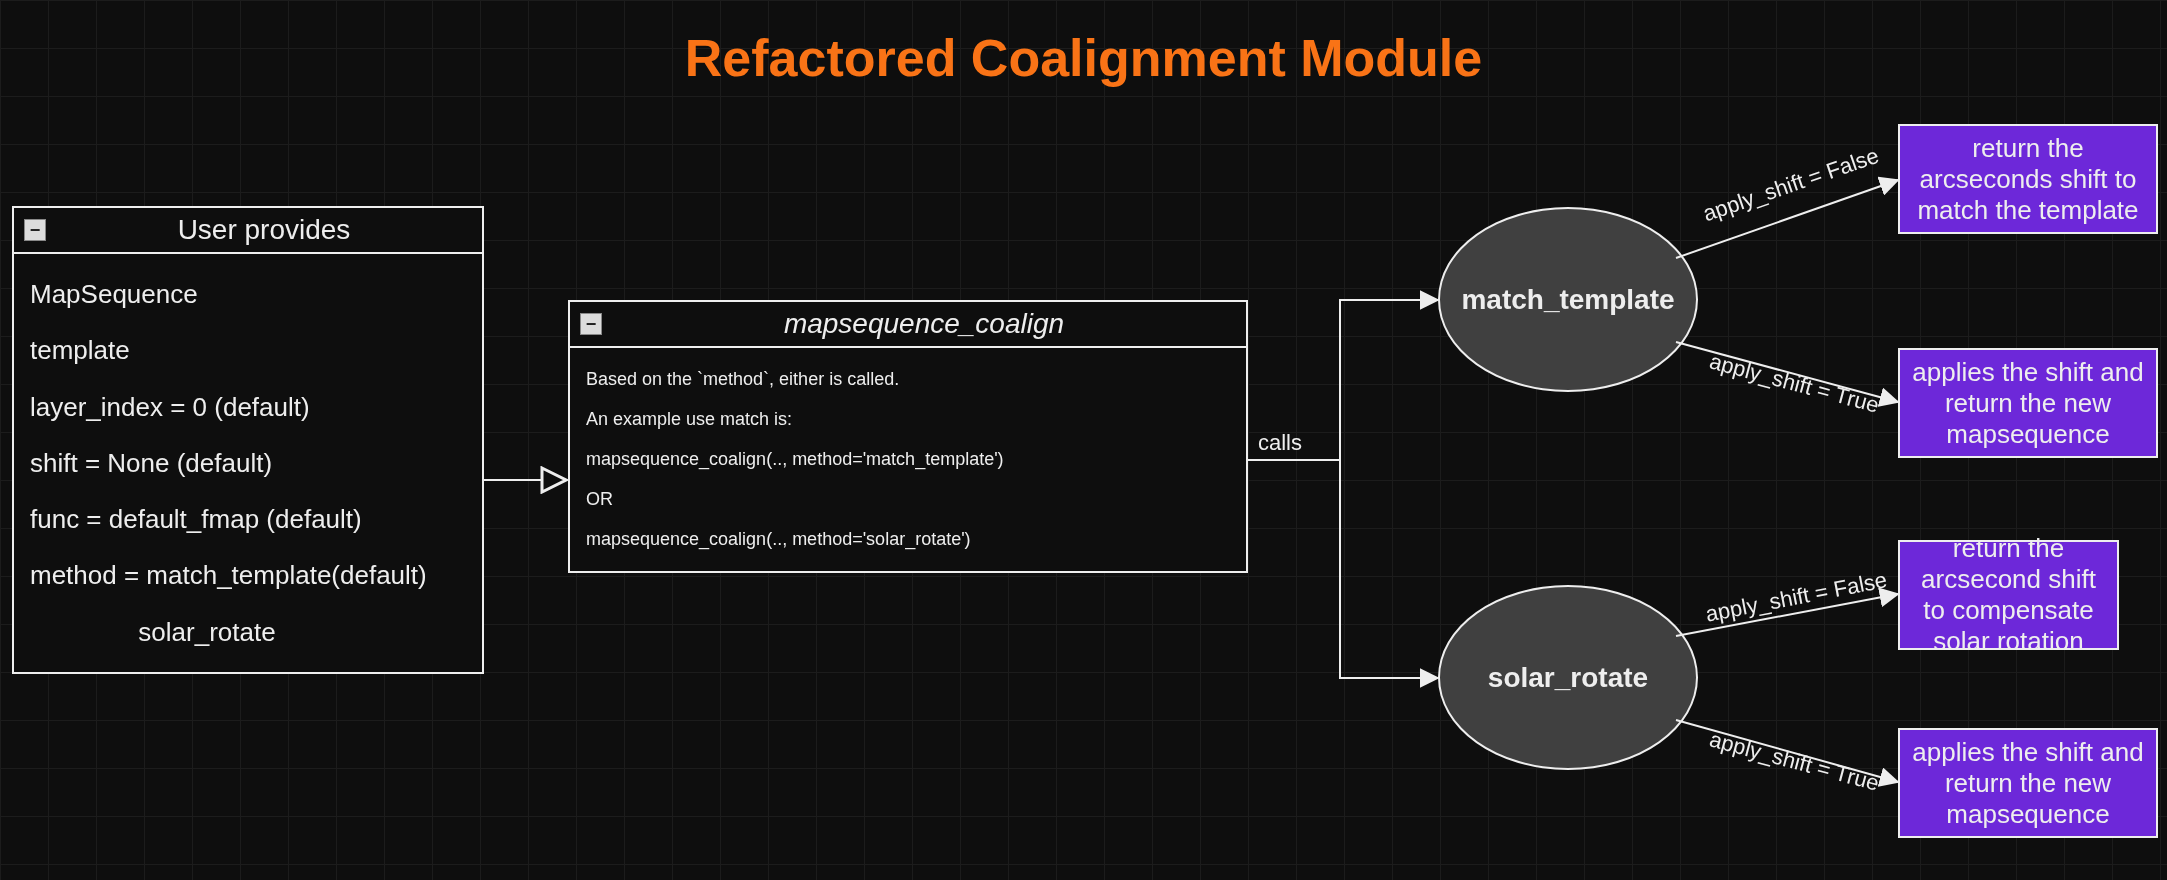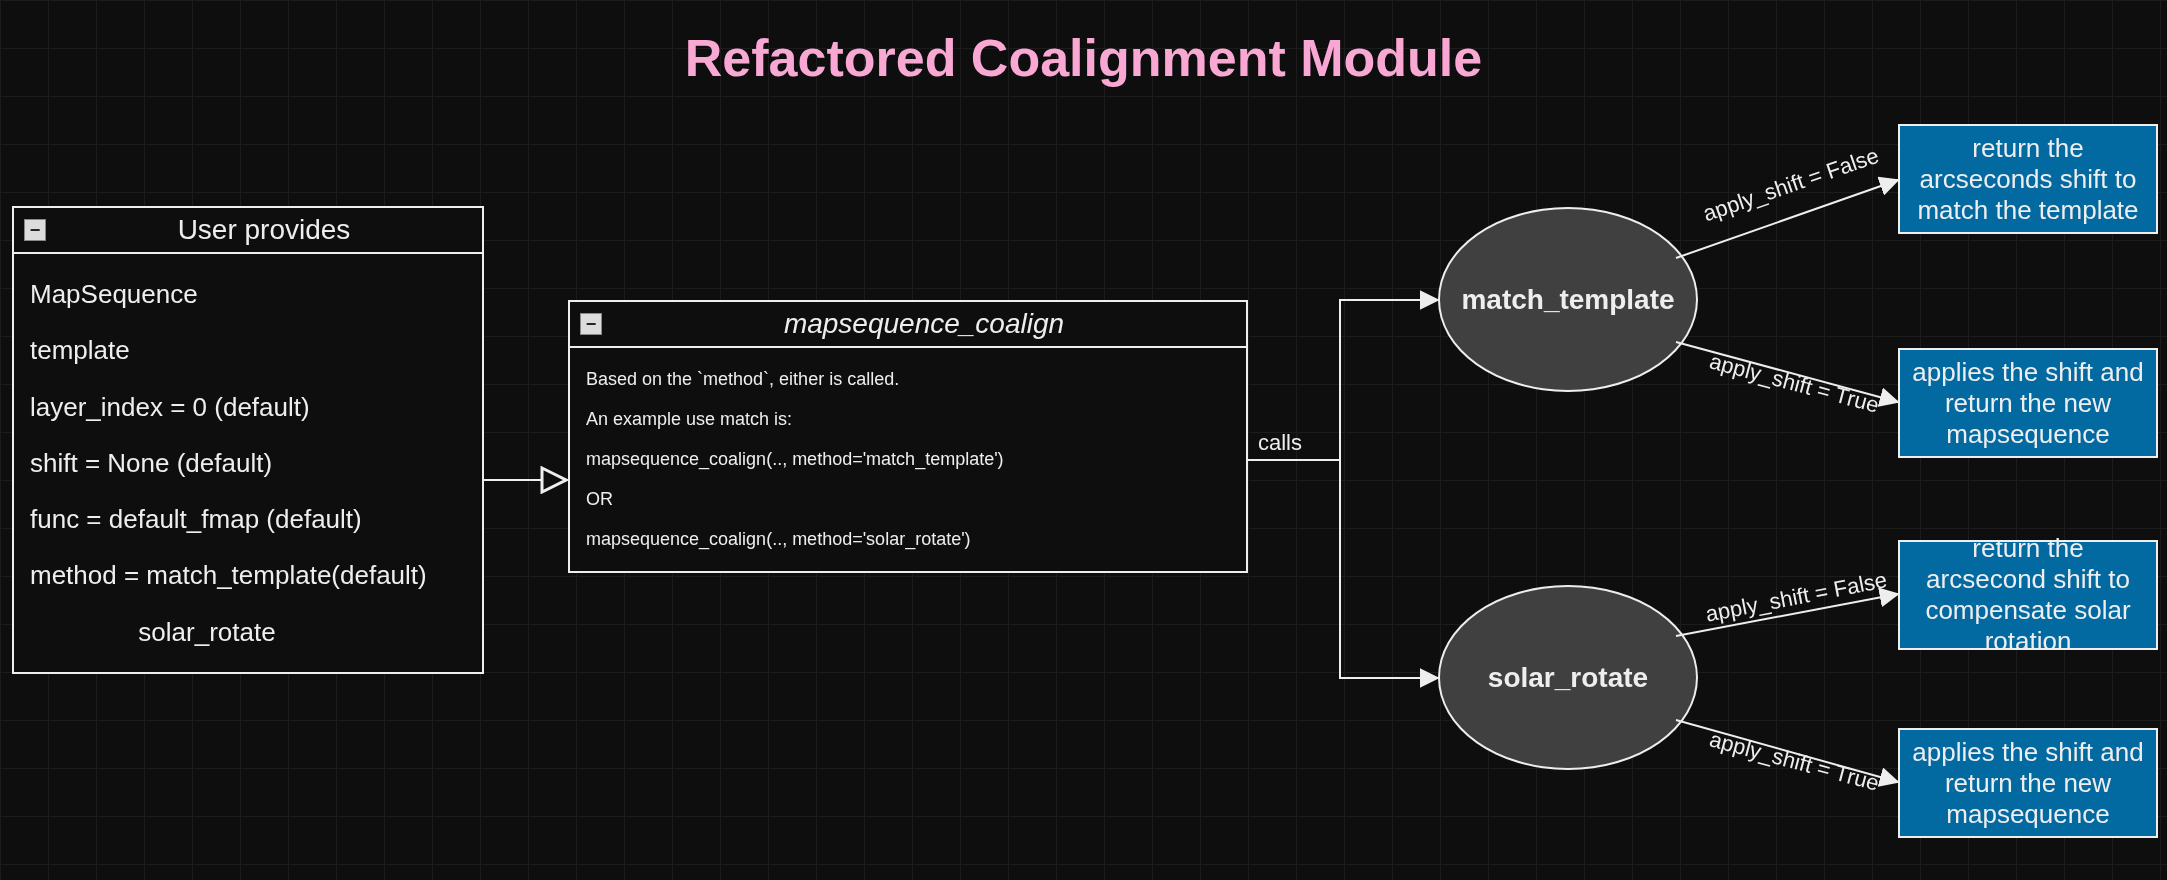--- a/index.html
+++ b/index.html
@@ -26,21 +26,21 @@
     background-position: 0 0, 0 0, 0 0, 0 0;
   }
   .stage { position: absolute; inset: 0; }
   .title {
     position: absolute;
     left: 0; right: 0;
     top: 28px;
     text-align: center;
     font-size: 52px;
     font-weight: 700;
-    color: #f9a8d4;
+    color: #f97316;
   }
   .box {
     position: absolute;
     border: 2px solid #eee;
     background: #0e0e0e;
   }
   .box-header {
     display: flex;
     align-items: center;
     border-bottom: 2px solid #eee;
@@ -86,21 +86,21 @@
     display: flex;
     align-items: center;
     justify-content: center;
     font-weight: 700;
     font-size: 28px;
     background: #404040;
   }
   .termbox {
     position: absolute;
     border: 2px solid #eee;
-    background: #0369a1;
+    background: #6d28d9;
     display: flex;
     align-items: center;
     justify-content: center;
     text-align: center;
     font-size: 26px;
     padding: 8px 12px;
   }
   svg.wires {
     position: absolute;
     inset: 0;
@@ -161,21 +161,21 @@
   <div class="ellipse" style="left:1438px; top:585px; width:260px; height:185px;">
     <span>solar_rotate</span>
   </div>
 
   <div class="termbox" style="left:1898px; top:124px; width:260px; height:110px;">
     <span>return the arcseconds shift to match the template</span>
   </div>
   <div class="termbox" style="left:1898px; top:348px; width:260px; height:110px;">
     <span>applies the shift and return the new mapsequence</span>
   </div>
-  <div class="termbox" style="left:1898px; top:540px; width:260px; height:110px;">
+  <div class="termbox" style="left:1898px; top:540px; width:221px; height:110px;">
     <span>return the arcsecond shift to compensate solar rotation</span>
   </div>
   <div class="termbox" style="left:1898px; top:728px; width:260px; height:110px;">
     <span>applies the shift and return the new mapsequence</span>
   </div>
 
   <svg class="wires">
     <defs>
       <marker id="arrow-filled" viewBox="0 0 12 12" refX="11" refY="6" markerWidth="10" markerHeight="10" orient="auto-start-reverse">
         <path d="M 0 0 L 12 6 L 0 12 z" fill="#eee"></path>

